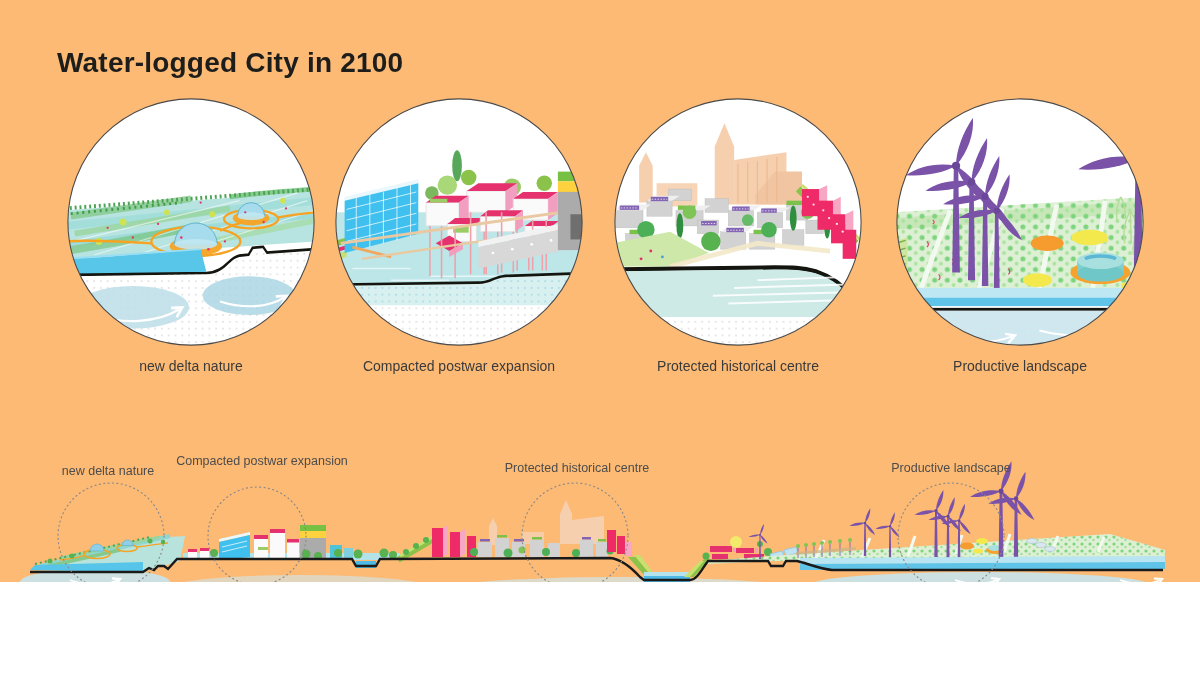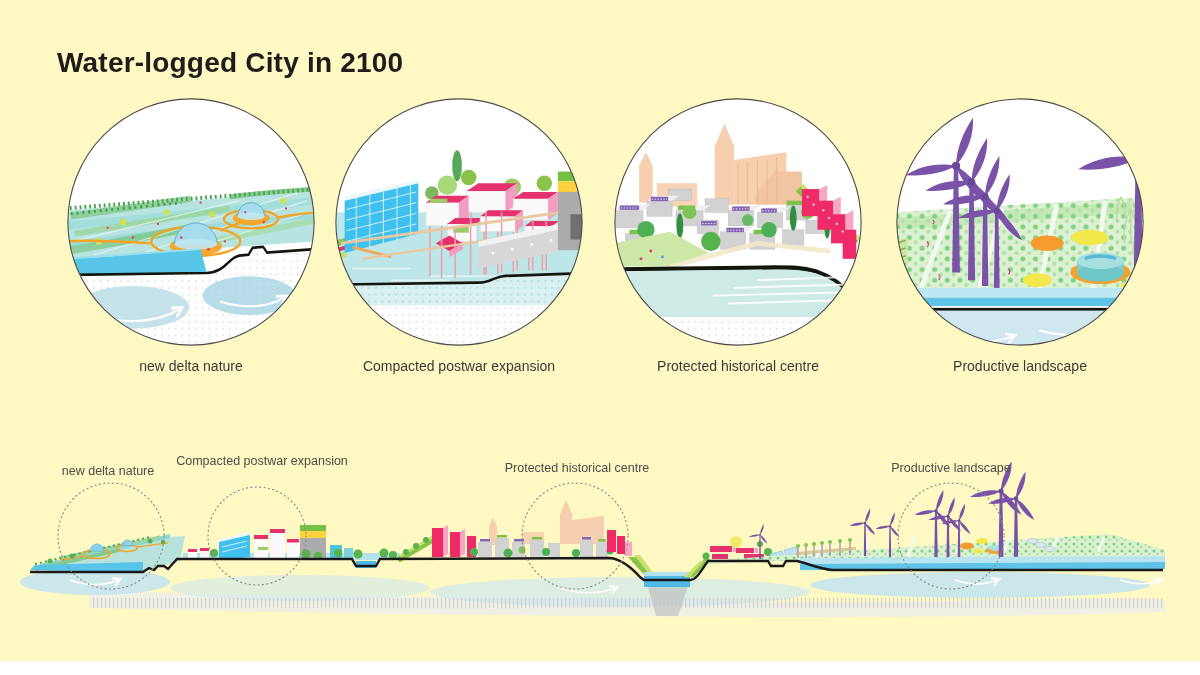--- a/index.html
+++ b/index.html
@@ -1,16 +1,16 @@
 <!DOCTYPE html>
 <html><head>
 <meta charset="utf-8">
 <style>
   html,body{margin:0;padding:0;background:#fff;}
-  .canvas{position:relative;width:1200px;height:661px;background:#fef9c3;overflow:hidden;
+  .canvas{position:relative;width:1200px;height:582px;background:#fdba74;overflow:hidden;
           font-family:"Liberation Sans",sans-serif;}
   .title{position:absolute;left:57px;top:28px;font-size:28px;font-weight:700;
          color:#1d1d1b;letter-spacing:.2px;}
   .vignette{position:absolute;top:96px;width:252px;}
   .vignette .disc{width:252px;height:252px;}
   .vignette figcaption{margin-top:10px;text-align:center;font-size:14px;color:#3a3a3a;}
   #v1{left:65px;} #v2{left:333px;} #v3{left:612px;} #v4{left:894px;}
   .panorama{position:absolute;left:0;top:430px;width:1200px;height:245px;}
   svg text{font-family:"Liberation Sans",sans-serif;}
   .pano-label{font-size:12.5px;fill:#4c4c4c;}

